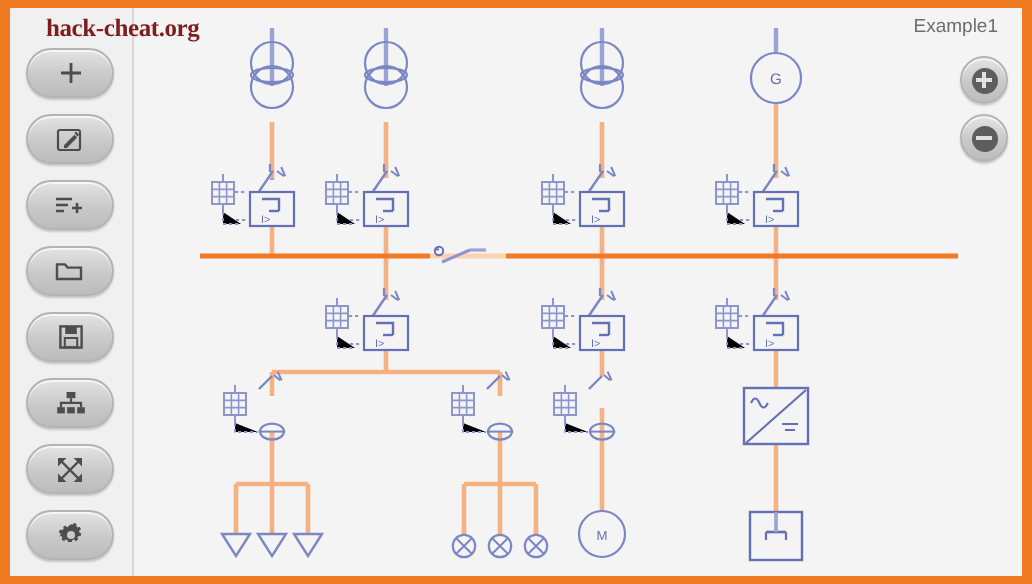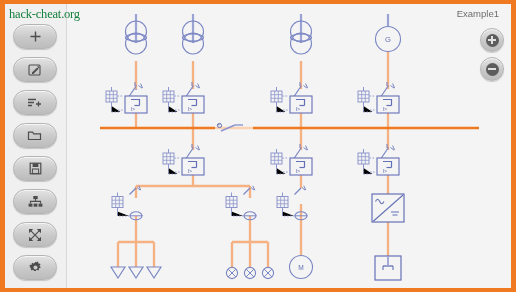--- a/index.html
+++ b/index.html
@@ -50,25 +50,25 @@
   }
   .tool-btn svg { display:block; }
   .tool-btn .glyph {
     font-size: 14px;
     color: #4d4d4d;
     line-height: 1;
   }
   
   #watermark {
     position: absolute;
-    left: 4px; top: 3px;
+    left: 18px; top: 3px;
     font-family: "Liberation Serif", serif;
-    font-weight: normal;
+    font-weight: bold;
     font-size: 12.5px;
-    color: #15803d;
+    color: #7f1d1d;
     letter-spacing: -0.2px;
     z-index: 40;
     white-space: nowrap;
   }
   
   #canvas {
     position: absolute;
     left: 62px; top: 0;
     right: 0; bottom: 0;
     background: #f4f4f4;

